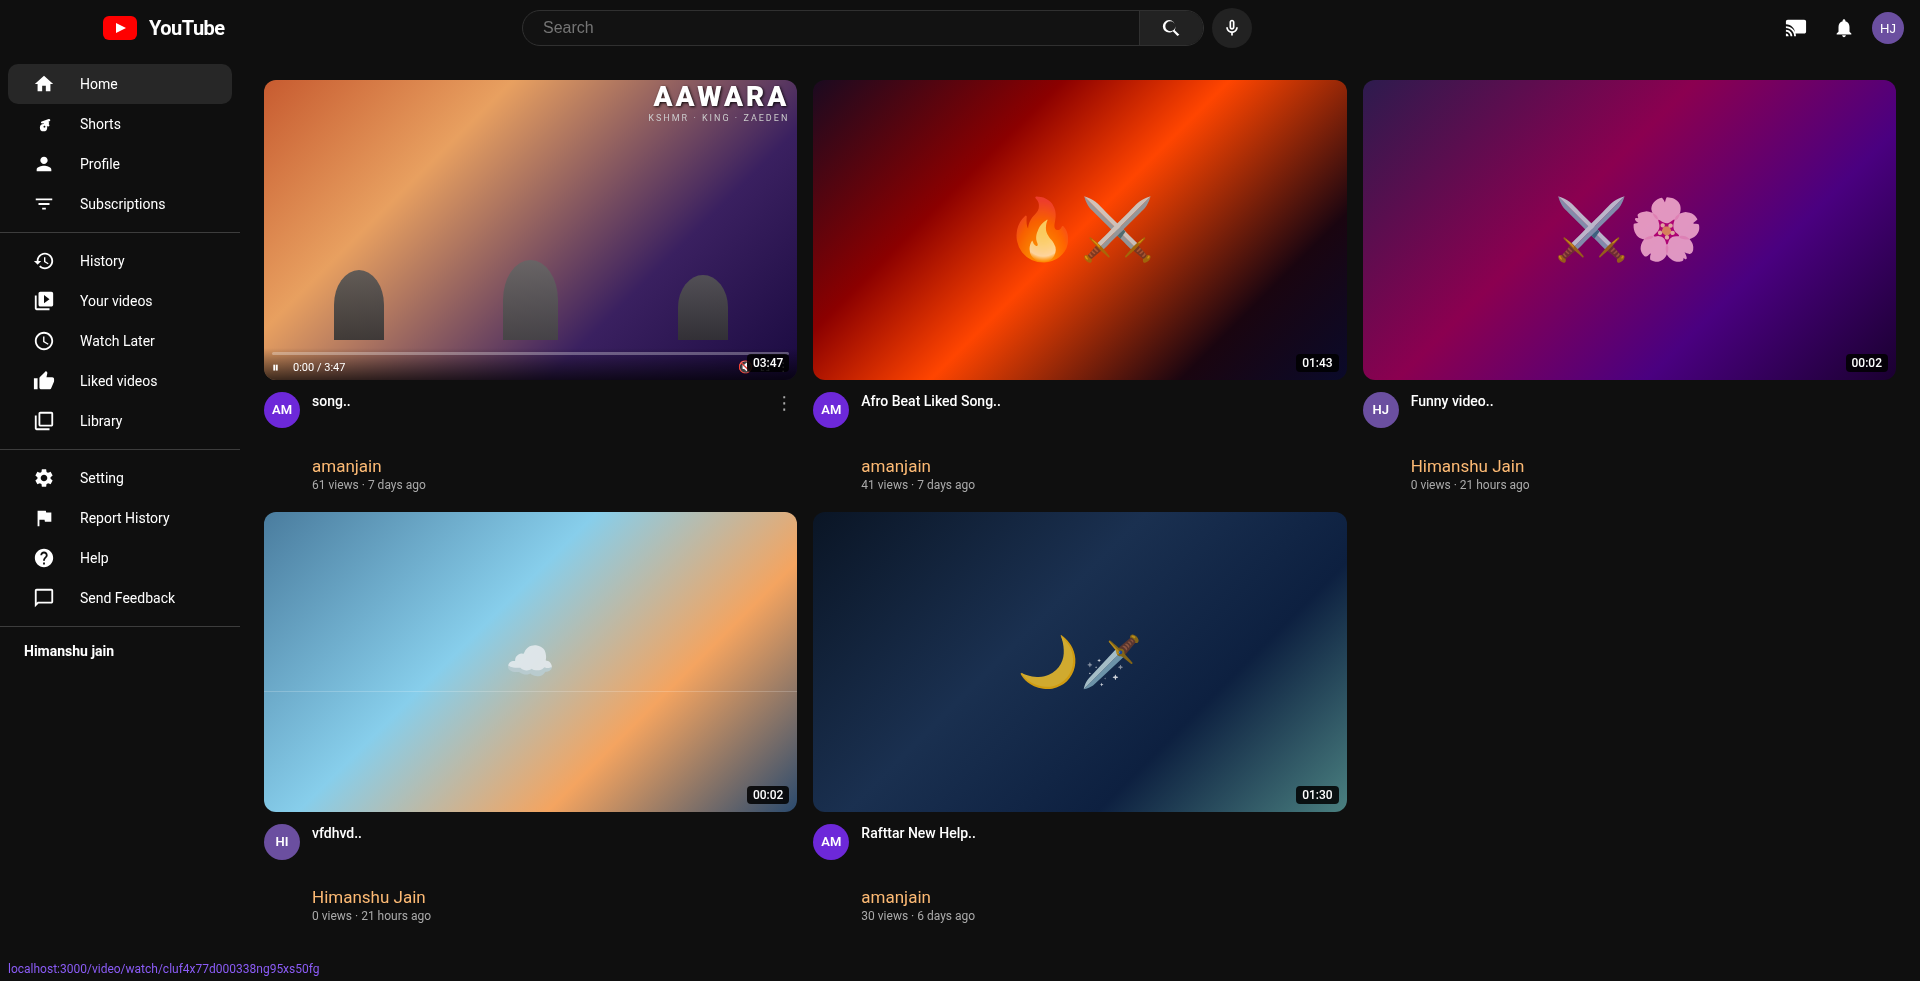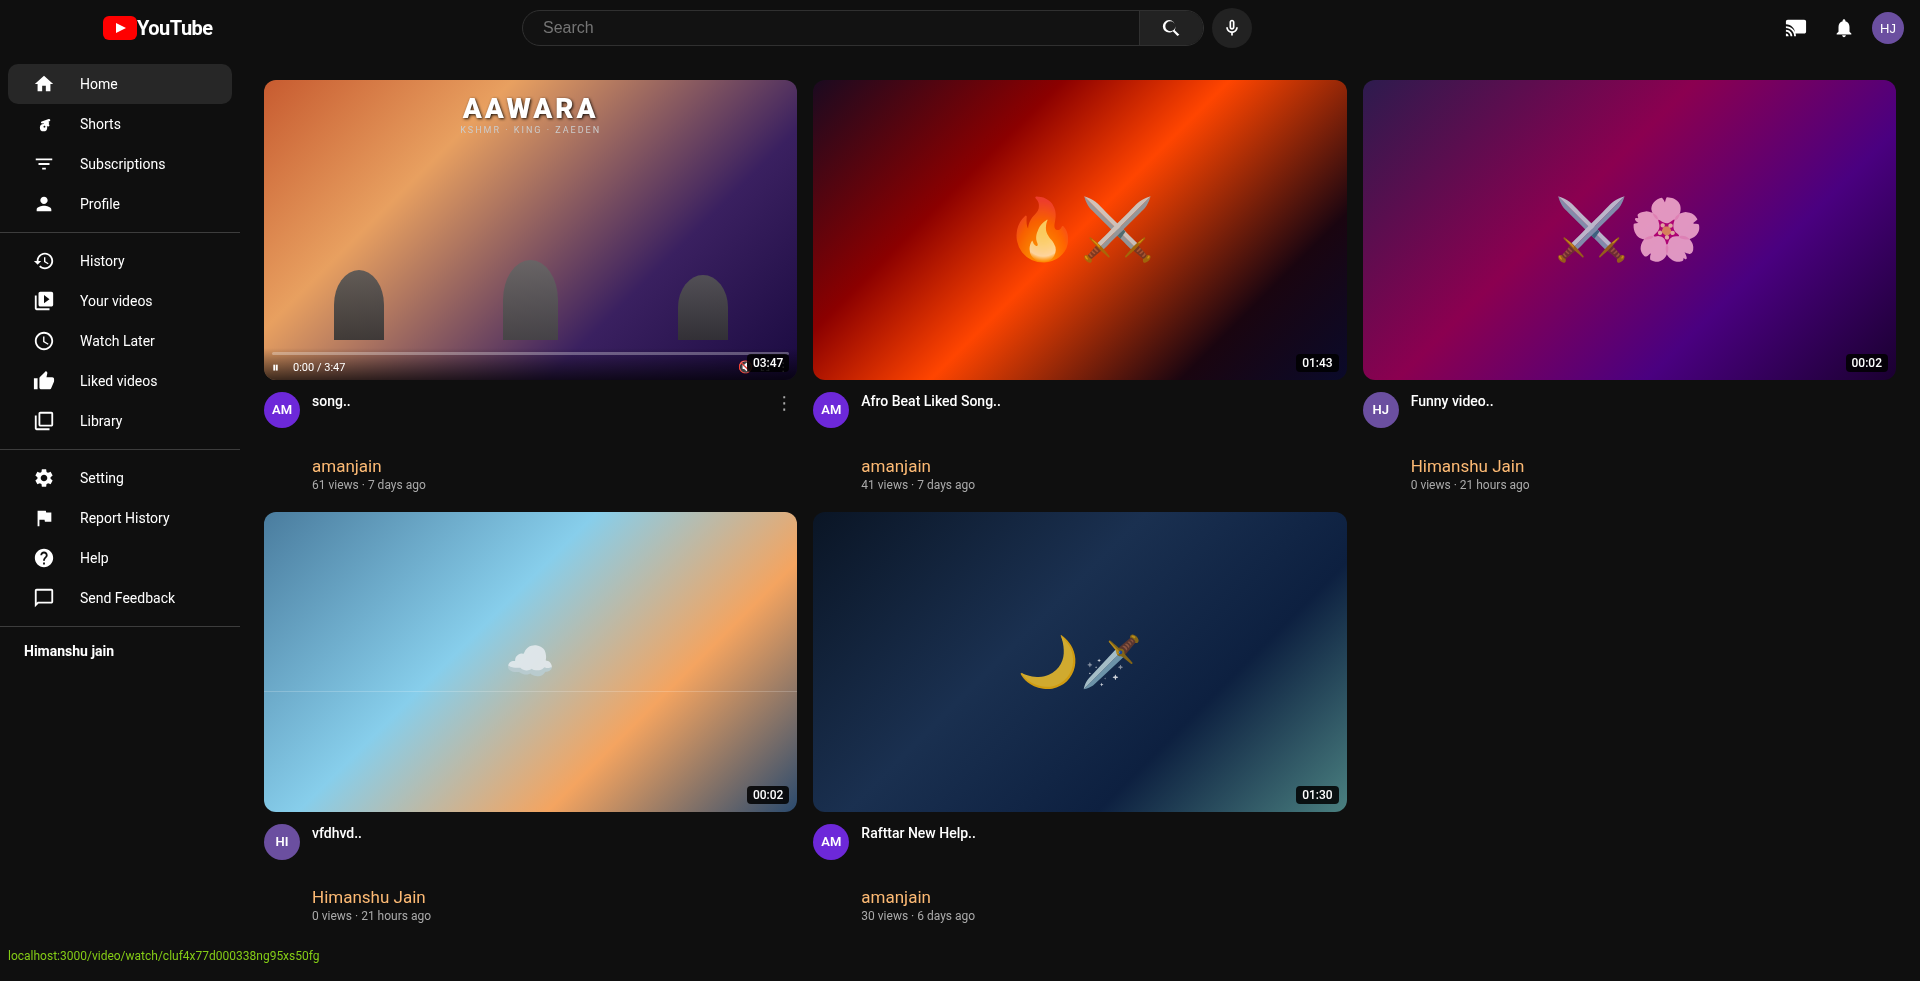--- a/index.html
+++ b/index.html
@@ -44,21 +44,21 @@
     }
     .hamburger-icon span {
       display: block;
       height: 2px;
       background: #fff;
       border-radius: 1px;
     }
     .logo-container {
       display: flex;
       align-items: center;
-      gap: 0;
+      gap: 12px;
       cursor: pointer;
       padding-left: 31px;
     }
     .yt-logo-icon {
       width: 34px;
       height: 24px;
     }
     .yt-logo-text {
       font-size: 20px;
       font-weight: 700;
@@ -362,24 +362,24 @@
       font-size: 18px;
       line-height: 1;
       padding: 4px;
       flex-shrink: 0;
       margin-top: -2px;
     }
 
     
     .status-bar {
       position: fixed;
-      bottom: 16px;
+      bottom: 3px;
       left: 0;
       background: #0f0f0f;
-      color: #84cc16;
+      color: #8b5cf6;
       font-size: 12px;
       padding: 2px 8px;
       z-index: 200;
     }
   </style>
 </head>
 <body>
 
 <header class="header">
   <div class="header-left">
@@ -446,33 +446,33 @@
         <svg width="22" height="22" viewBox="0 0 24 24" fill="white">
           <path d="M17.77 10.32l-1.2-.5L18 9c.66-.27 1.02-.97.76-1.63-.27-.66-.97-1.02-1.63-.76L9.5 9.14c-.66.27-1.02.97-.76 1.63.2.49.67.79 1.2.79.14 0 .29-.03.43-.07l1.13-.46v.97a4 4 0 1 0 4 4c0-.68-.18-1.32-.5-1.87l1.2.5c.14.06.29.09.43.09.52 0 .99-.3 1.2-.79.26-.66-.1-1.37-.76-1.61zm-5.27 5.68c-.55 0-1-.45-1-1s.45-1 1-1 1 .45 1 1-.45 1-1 1z"></path>
         </svg>
       </span>
       <span class="sidebar-item-label">Shorts</span>
     </div>
 
     <div class="sidebar-item">
       <span class="sidebar-item-icon">
         <svg width="22" height="22" viewBox="0 0 24 24" fill="white">
+          <path d="M12 12c2.21 0 4-1.79 4-4s-1.79-4-4-4-4 1.79-4 4 1.79 4 4 4zm0 2c-2.67 0-8 1.34-8 4v2h16v-2c0-2.66-5.33-4-8-4z"></path>
+        </svg>
+      </span>
+      <span class="sidebar-item-label">Profile</span>
+    </div>
+
+    <div class="sidebar-item">
+      <span class="sidebar-item-icon">
+        <svg width="22" height="22" viewBox="0 0 24 24" fill="white">
           <path d="M10 18h4v-2h-4v2zM3 6v2h18V6H3zm3 7h12v-2H6v2z"></path>
         </svg>
       </span>
       <span class="sidebar-item-label">Subscriptions</span>
-    </div>
-
-    <div class="sidebar-item">
-      <span class="sidebar-item-icon">
-        <svg width="22" height="22" viewBox="0 0 24 24" fill="white">
-          <path d="M12 12c2.21 0 4-1.79 4-4s-1.79-4-4-4-4 1.79-4 4 1.79 4 4 4zm0 2c-2.67 0-8 1.34-8 4v2h16v-2c0-2.66-5.33-4-8-4z"></path>
-        </svg>
-      </span>
-      <span class="sidebar-item-label">Profile</span>
     </div>
 
     <hr class="sidebar-divider">
 
     <div class="sidebar-item">
       <span class="sidebar-item-icon">
         <svg width="22" height="22" viewBox="0 0 24 24" fill="white">
           <path d="M13 3c-4.97 0-9 4.03-9 9H1l3.89 3.89.07.14L9 12H6c0-3.87 3.13-7 7-7s7 3.13 7 7-3.13 7-7 7c-1.93 0-3.68-.79-4.94-2.06l-1.42 1.42C8.27 19.99 10.51 21 13 21c4.97 0 9-4.03 9-9s-4.03-9-9-9zm-1 5v5l4.28 2.54.72-1.21-3.5-2.08V8H12z"></path>
         </svg>
       </span>
@@ -557,21 +557,21 @@
 
     <div class="sidebar-user-name">Himanshu jain</div>
   </nav>
 
   <main class="main-content">
     <div class="video-grid">
 
       <div class="video-card">
         <div class="thumbnail-container thumb-1">
           <div class="video-player-overlay">
-            <div style="padding: 12px 8px 0; text-align: center;">
+            <div style="padding: 0 8px 0; text-align: right;">
               <div style="font-size: 28px; font-weight: 900; color: #fff; letter-spacing: 3px; text-shadow: 1px 1px 3px rgba(0,0,0,0.9);">AAWARA</div>
               <div style="font-size: 9px; color: #ccc; letter-spacing: 2px;">KSHMR · KING · ZAEDEN</div>
             </div>
             <div style="flex: 1; display: flex; align-items: flex-end; justify-content: space-around; padding: 0 10px 40px;">
 
               <div style="width: 50px; height: 70px; background: linear-gradient(#555, #333); border-radius: 50% 50% 0 0; opacity: 0.9;"></div>
               <div style="width: 55px; height: 80px; background: linear-gradient(#666, #444); border-radius: 50% 50% 0 0; opacity: 0.9;"></div>
               <div style="width: 50px; height: 65px; background: linear-gradient(#555, #333); border-radius: 50% 50% 0 0; opacity: 0.9;"></div>
             </div>
             <div class="player-controls">

